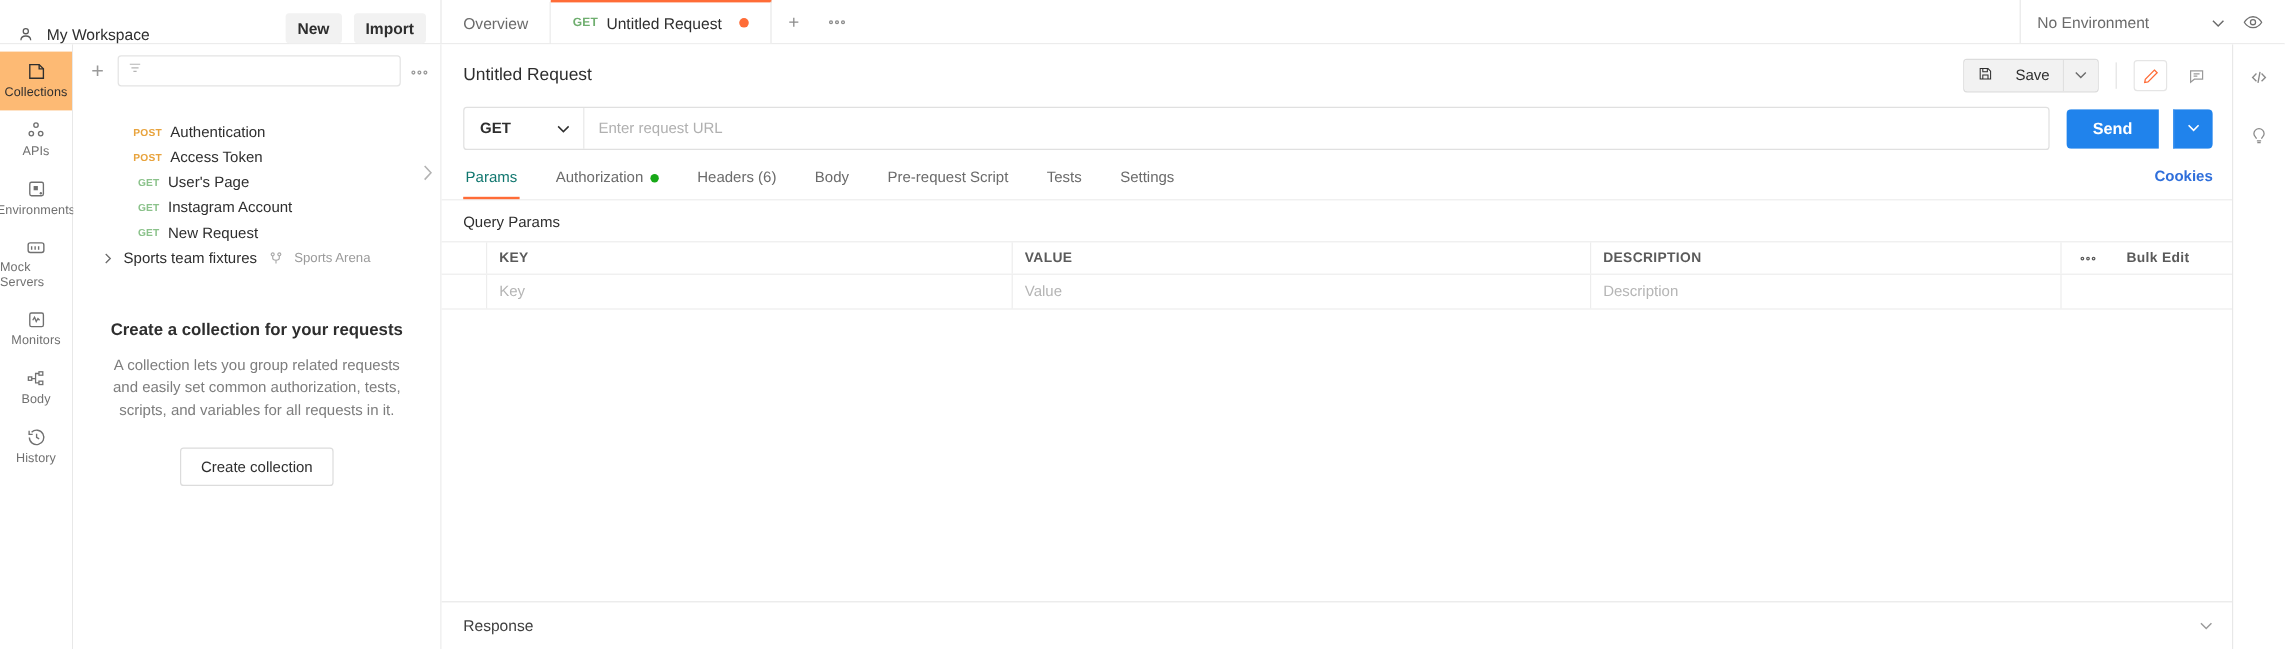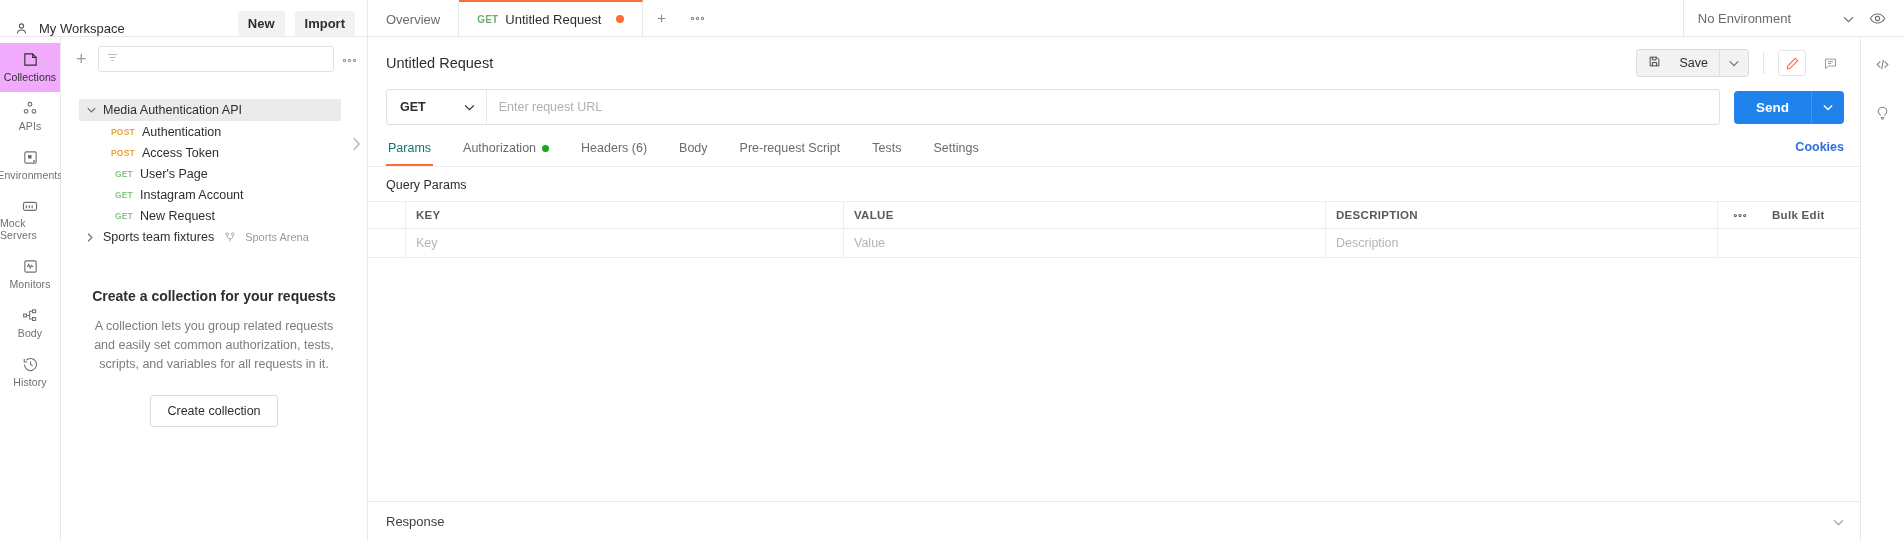--- a/index.html
+++ b/index.html
@@ -71,21 +71,21 @@
   
   .rail {
     width: 61px; min-width: 61px; background: #fff;
     border-right: 1px solid #e8e8e8;
     display: flex; flex-direction: column; padding-top: 6px;
   }
   .rail-item {
     display: flex; flex-direction: column; align-items: center; gap: 3px;
     padding: 8px 0 9px; cursor: pointer; color: #707070;
   }
-  .rail-item.active { background: #f0abfc; color: #2e2e2e; }
+  .rail-item.active { background: #fdba74; color: #2e2e2e; }
   .rail-item .lbl { font-size: 10.5px; letter-spacing: .1px; }
   .rail-item svg { display: block; }
 
   
   .sidebar {
     width: 307px; min-width: 307px; background: #fff;
     border-right: 1px solid #e8e8e8;
     display: flex; flex-direction: column;
   }
   .sb-top { display: flex; align-items: center; gap: 8px; padding: 9px 10px 9px 12px; }
@@ -159,21 +159,21 @@
   .method {
     display: flex; align-items: center; gap: 38px;
     padding: 0 11px 0 13px; font-size: 12.5px; font-weight: bold; color: #2e2e2e;
     border-right: 1px solid #e8e8e8; cursor: pointer;
   }
   .url-in {
     flex: 1; border: none; outline: none; padding: 0 12px;
     font-family: inherit; font-size: 12.5px; color: #2e2e2e; background: transparent;
   }
   .url-in::placeholder { color: #b0b0b0; }
-  .send-grp { display: flex; border-radius: 4px; overflow: hidden; }
+  .send-grp { display: flex; border-radius: 4px; overflow: hidden; gap: 12px; }
   .send-btn {
     background: #2083ec; color: #fff; border: none; font-family: inherit;
     font-size: 13.5px; font-weight: bold; padding: 9px 22px; cursor: pointer;
   }
   .send-caret {
     background: #2083ec; color: #fff; border: none; border-left: 1px solid #3f95f0;
     padding: 0 11px; cursor: pointer; font-size: 10px;
   }
 
   .tabrow {
@@ -370,28 +370,20 @@
           <svg width="15" height="5" viewBox="0 0 18 6" fill="none" stroke="currentColor" stroke-width="1.3">
               <circle cx="3" cy="3" r="1.4"></circle>
               <circle cx="9" cy="3" r="1.4"></circle>
               <circle cx="15" cy="3" r="1.4"></circle>
             </svg>
         </span>
       </div>
 
       <div class="tree">
         <div class="tree-box">
-          <div class="coll-row selected">
-            <span class="caret">
-              <svg width="9" height="6" viewBox="0 0 12 8" fill="none" stroke="currentColor" stroke-width="1.5">
-                  <path d="M1 1.5 6 6.5l5-5"></path>
-                </svg>
-            </span>
-            <span>Media Authentication API</span>
-          </div>
 
           <div class="req-row">
             <span class="m post">POST</span>
             <span>Authentication</span>
           </div>
           <div class="req-row">
             <span class="m post">POST</span>
             <span>Access Token</span>
           </div>
           <div class="req-row">

